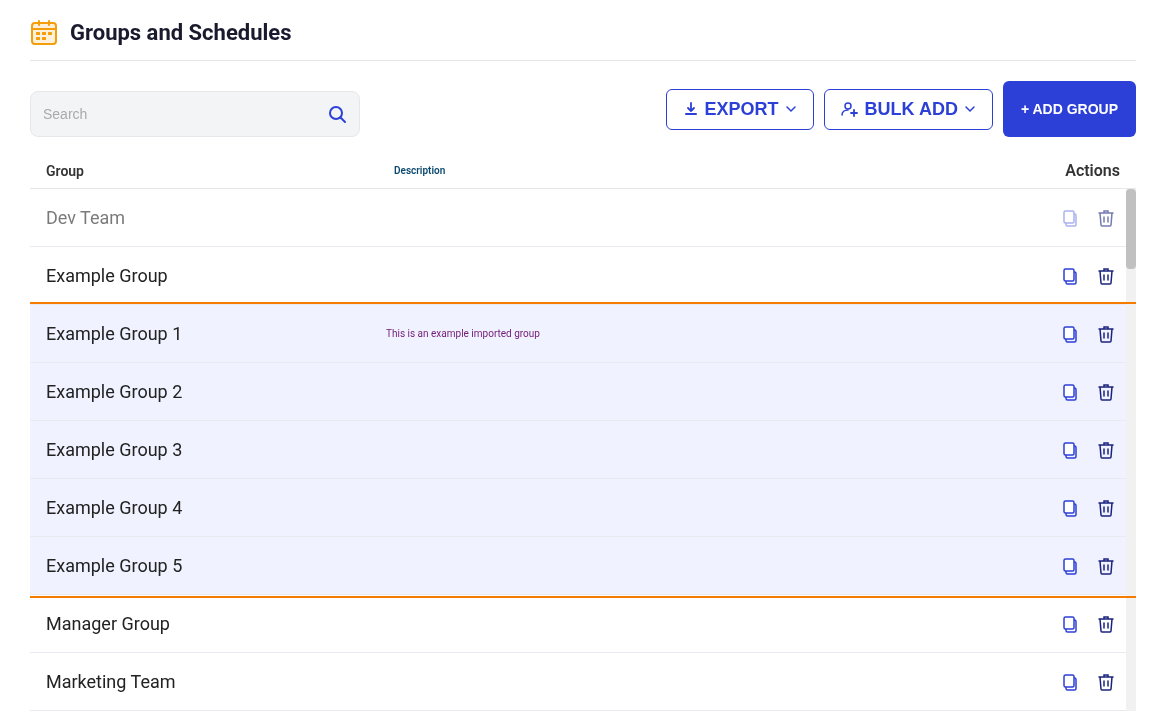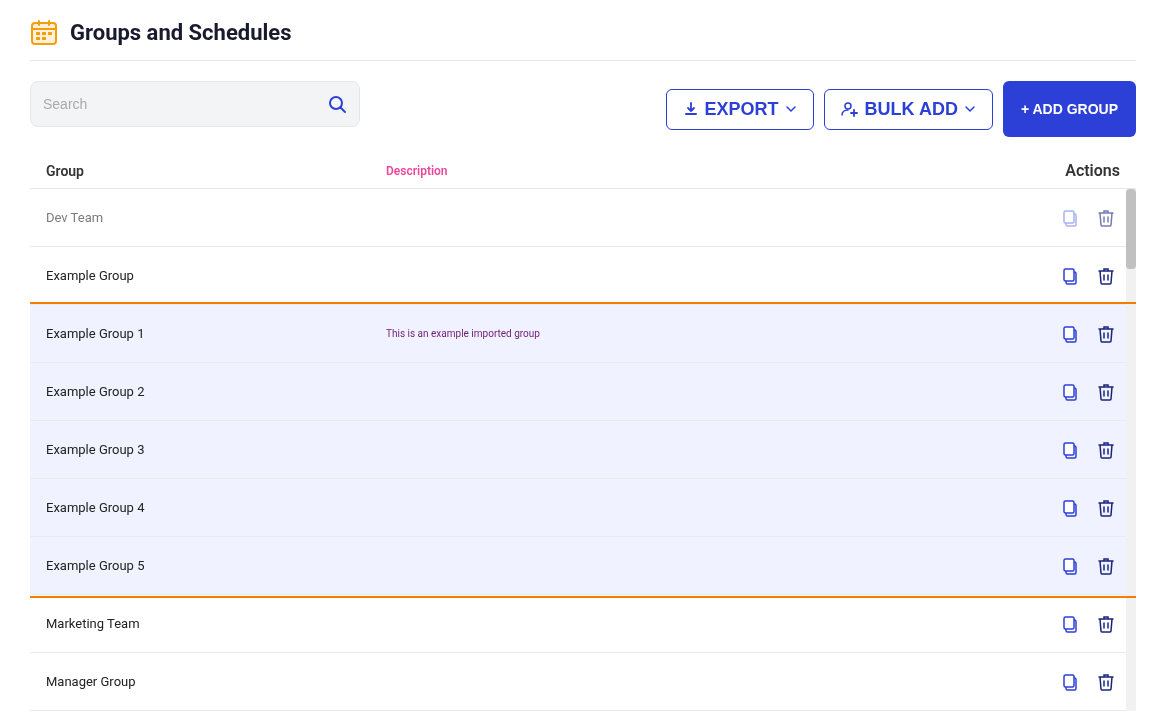--- a/index.html
+++ b/index.html
@@ -33,21 +33,21 @@
 
     .page-title {
       font-size: 22px;
       font-weight: 700;
       color: #1a1a2e;
     }
 
     
     .toolbar {
       display: flex;
-      align-items: flex-start;
+      align-items: flex-end;
       justify-content: space-between;
       margin-bottom: 20px;
     }
 
     .search-box {
       display: flex;
       align-items: center;
       background: #f3f4f6;
       border-radius: 8px;
       padding: 0 12px;
@@ -110,42 +110,42 @@
 
     
     .table-header {
       display: flex;
       align-items: center;
       padding: 4px 16px 8px 16px;
       border-bottom: 1px solid #e5e7eb;
     }
 
     .col-name { flex: 0 0 340px; font-size: 14px; font-weight: 600; color: #333; }
-    .col-desc { flex: 1; font-size: 12px; font-weight: 600; color: #ec4899; }
+    .col-desc { flex: 1; font-size: 10px; font-weight: 600; color: #0c4a6e; margin-left: 8px; }
     .col-actions { flex: 0 0 90px; font-size: 16px; font-weight: 600; color: #333; text-align: right; }
 
     
     .table-body {
       position: relative;
     }
 
     .table-row {
       display: flex;
       align-items: center;
       padding: 0 16px;
       height: 58px;
       border-bottom: 1px solid #e9eaf0;
       background: #fff;
     }
 
     .table-row.highlighted { background: #f0f3ff; }
 
     .row-name {
       flex: 0 0 340px;
-      font-size: 13px;
+      font-size: 18px;
       color: #222;
     }
 
     .row-desc {
       flex: 1;
       font-size: 10px;
       color: #701a75;
     }
 
     .row-actions {
@@ -401,41 +401,41 @@
             </span>
             <span class="action-icon trash">
               <svg width="16" height="18" viewBox="0 0 16 18" fill="none">
       <path d="M1 4h14M6 4V2h4v2M2 4l1 12a1 1 0 001 1h8a1 1 0 001-1L14 4" stroke="#1a237e" stroke-width="1.5" stroke-linecap="round" fill="none"></path>
       <line x1="6" y1="8" x2="6" y2="13" stroke="#1a237e" stroke-width="1.5" stroke-linecap="round"></line>
       <line x1="10" y1="8" x2="10" y2="13" stroke="#1a237e" stroke-width="1.5" stroke-linecap="round"></line>
     </svg>
             </span>
           </div>
         </div>
+        <div class="table-row" id="row-8">
+          <div class="row-name">Manager Group</div>
+          <div class="row-desc"></div>
+          <div class="row-actions">
+            <span class="action-icon">
+              <svg width="18" height="18" viewBox="0 0 18 18" fill="none">
+      <rect x="5" y="5" width="10" height="12" rx="1.5" stroke="#2c3fd6" stroke-width="1.5" fill="none"></rect>
+      <rect x="3" y="2" width="10" height="12" rx="1.5" stroke="#2c3fd6" stroke-width="1.5" fill="white"></rect>
+    </svg>
+            </span>
+            <span class="action-icon trash">
+              <svg width="16" height="18" viewBox="0 0 16 18" fill="none">
+      <path d="M1 4h14M6 4V2h4v2M2 4l1 12a1 1 0 001 1h8a1 1 0 001-1L14 4" stroke="#1a237e" stroke-width="1.5" stroke-linecap="round" fill="none"></path>
+      <line x1="6" y1="8" x2="6" y2="13" stroke="#1a237e" stroke-width="1.5" stroke-linecap="round"></line>
+      <line x1="10" y1="8" x2="10" y2="13" stroke="#1a237e" stroke-width="1.5" stroke-linecap="round"></line>
+    </svg>
+            </span>
+          </div>
+        </div>
         <div class="table-row" id="row-9">
           <div class="row-name">Marketing Team</div>
-          <div class="row-desc"></div>
-          <div class="row-actions">
-            <span class="action-icon">
-              <svg width="18" height="18" viewBox="0 0 18 18" fill="none">
-      <rect x="5" y="5" width="10" height="12" rx="1.5" stroke="#2c3fd6" stroke-width="1.5" fill="none"></rect>
-      <rect x="3" y="2" width="10" height="12" rx="1.5" stroke="#2c3fd6" stroke-width="1.5" fill="white"></rect>
-    </svg>
-            </span>
-            <span class="action-icon trash">
-              <svg width="16" height="18" viewBox="0 0 16 18" fill="none">
-      <path d="M1 4h14M6 4V2h4v2M2 4l1 12a1 1 0 001 1h8a1 1 0 001-1L14 4" stroke="#1a237e" stroke-width="1.5" stroke-linecap="round" fill="none"></path>
-      <line x1="6" y1="8" x2="6" y2="13" stroke="#1a237e" stroke-width="1.5" stroke-linecap="round"></line>
-      <line x1="10" y1="8" x2="10" y2="13" stroke="#1a237e" stroke-width="1.5" stroke-linecap="round"></line>
-    </svg>
-            </span>
-          </div>
-        </div>
-        <div class="table-row" id="row-8">
-          <div class="row-name">Manager Group</div>
           <div class="row-desc"></div>
           <div class="row-actions">
             <span class="action-icon">
               <svg width="18" height="18" viewBox="0 0 18 18" fill="none">
       <rect x="5" y="5" width="10" height="12" rx="1.5" stroke="#2c3fd6" stroke-width="1.5" fill="none"></rect>
       <rect x="3" y="2" width="10" height="12" rx="1.5" stroke="#2c3fd6" stroke-width="1.5" fill="white"></rect>
     </svg>
             </span>
             <span class="action-icon trash">
               <svg width="16" height="18" viewBox="0 0 16 18" fill="none">

